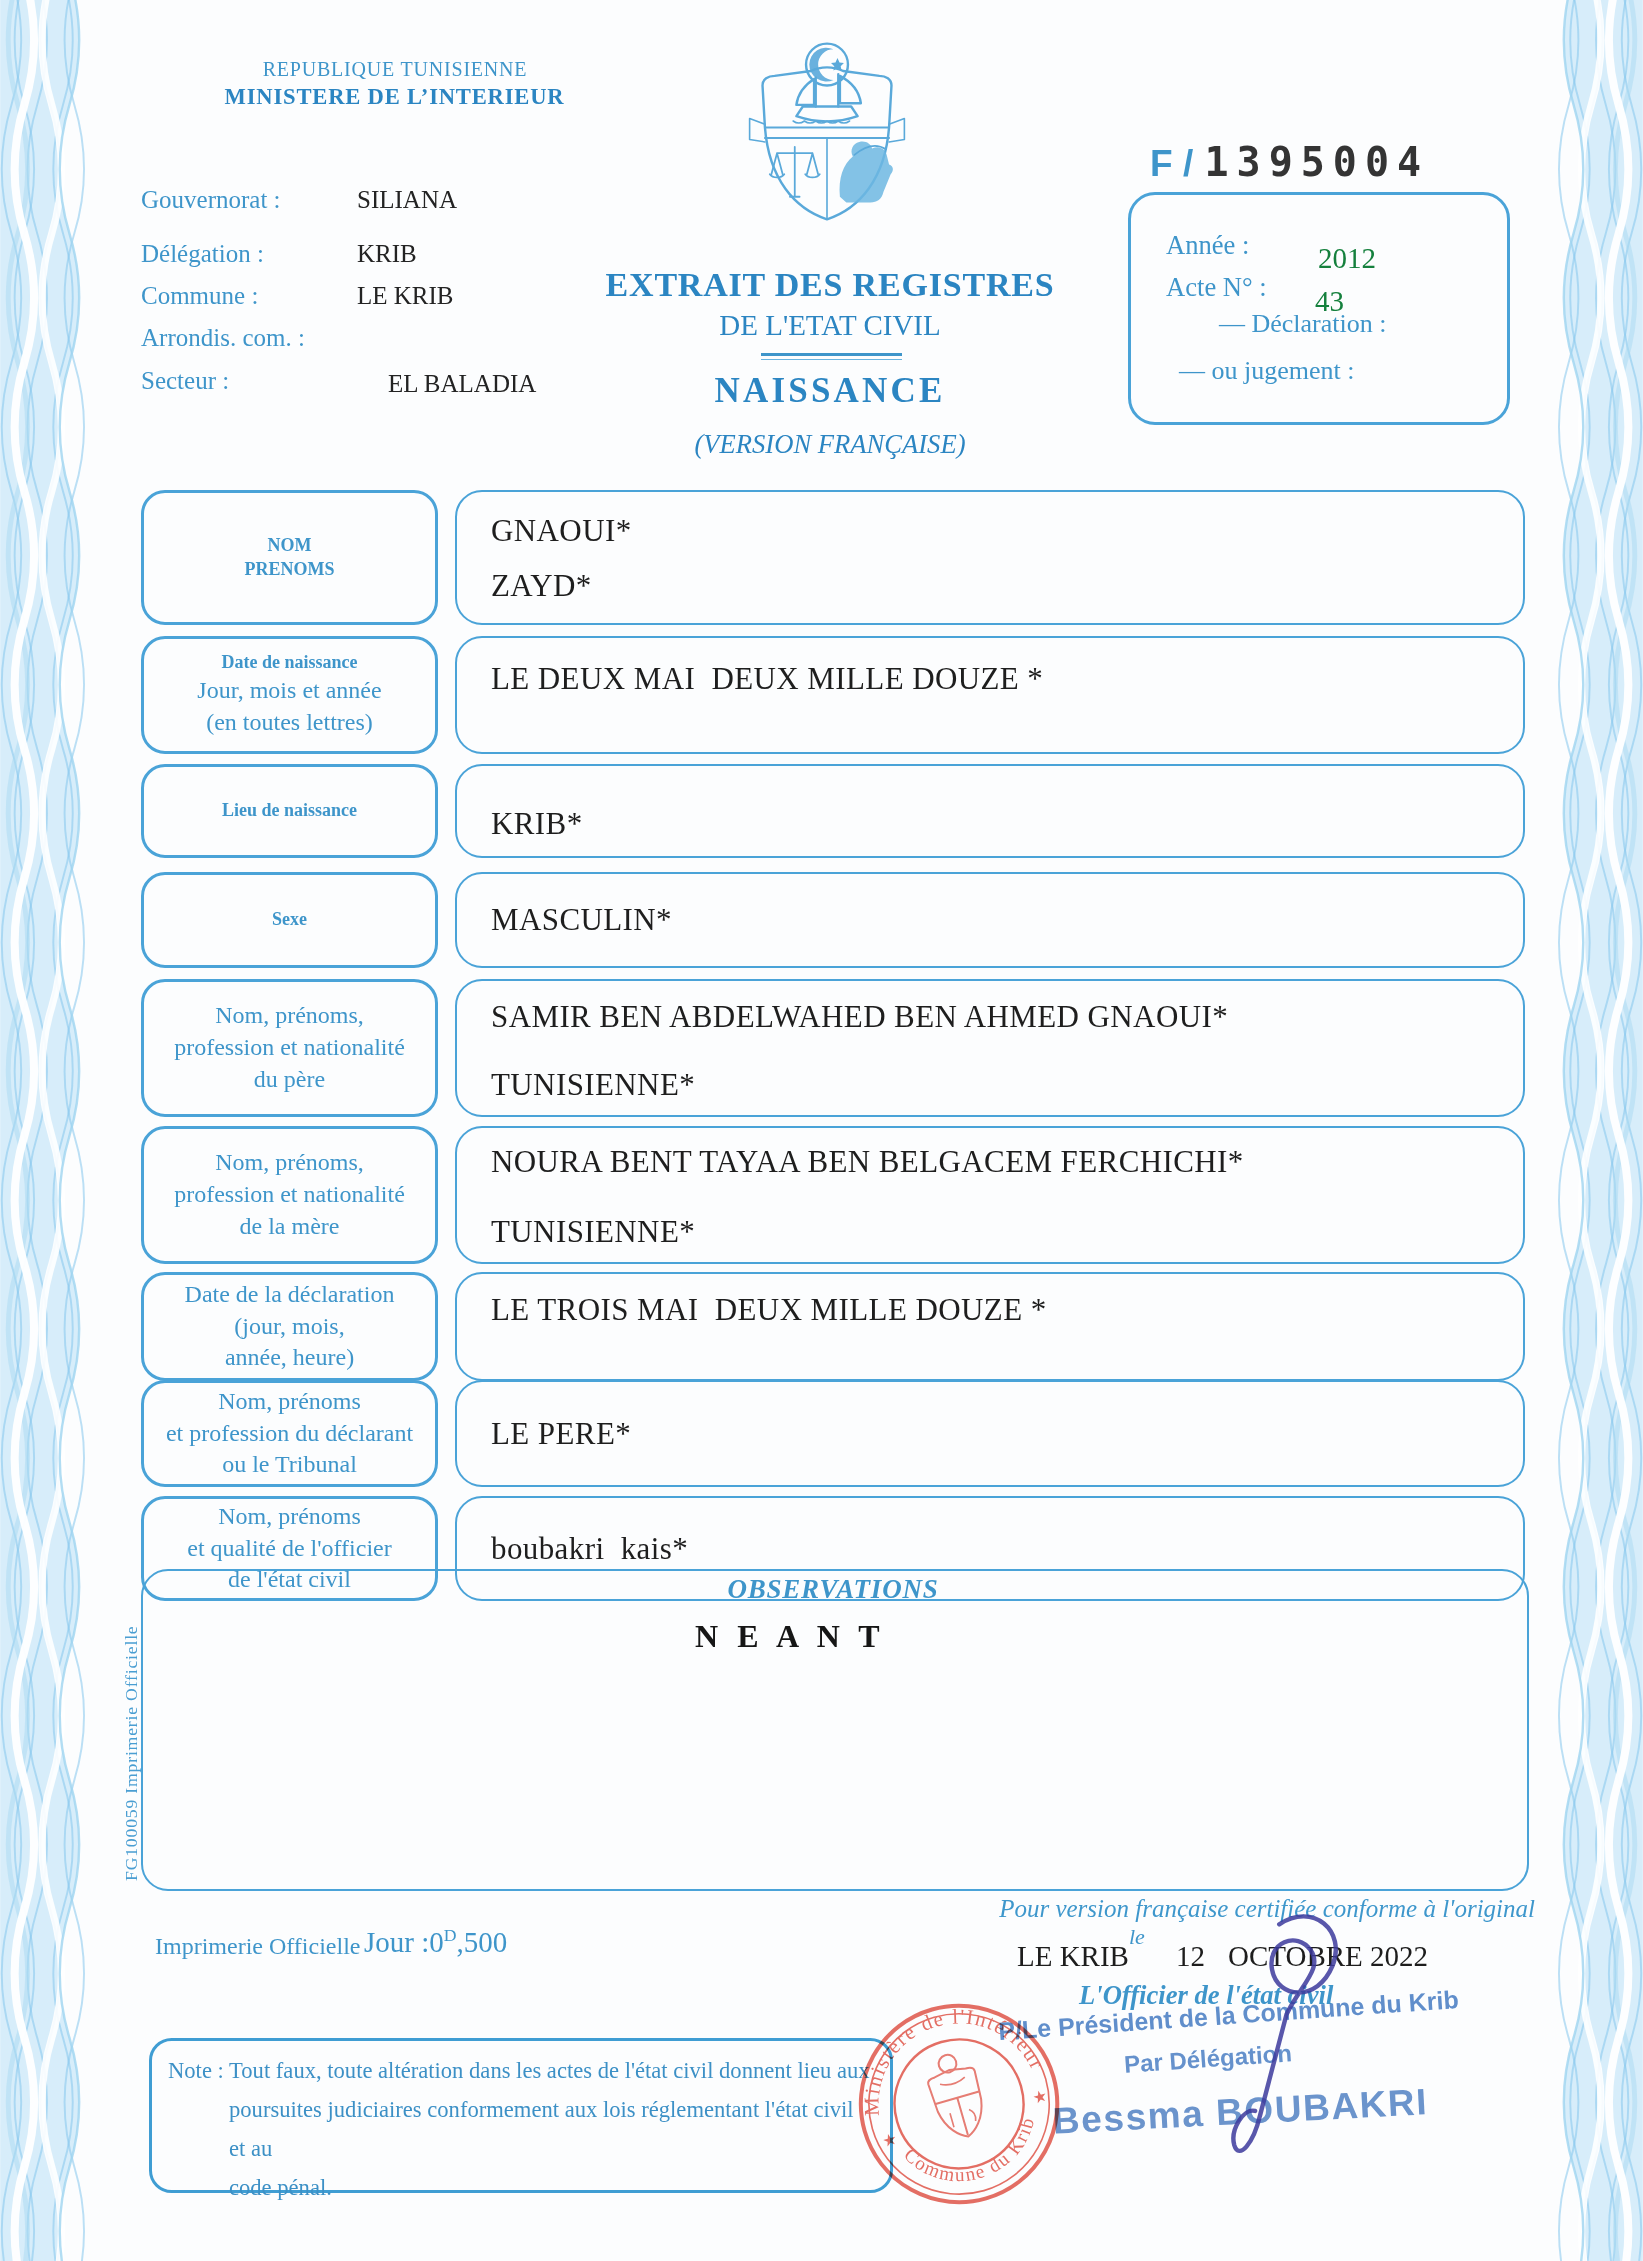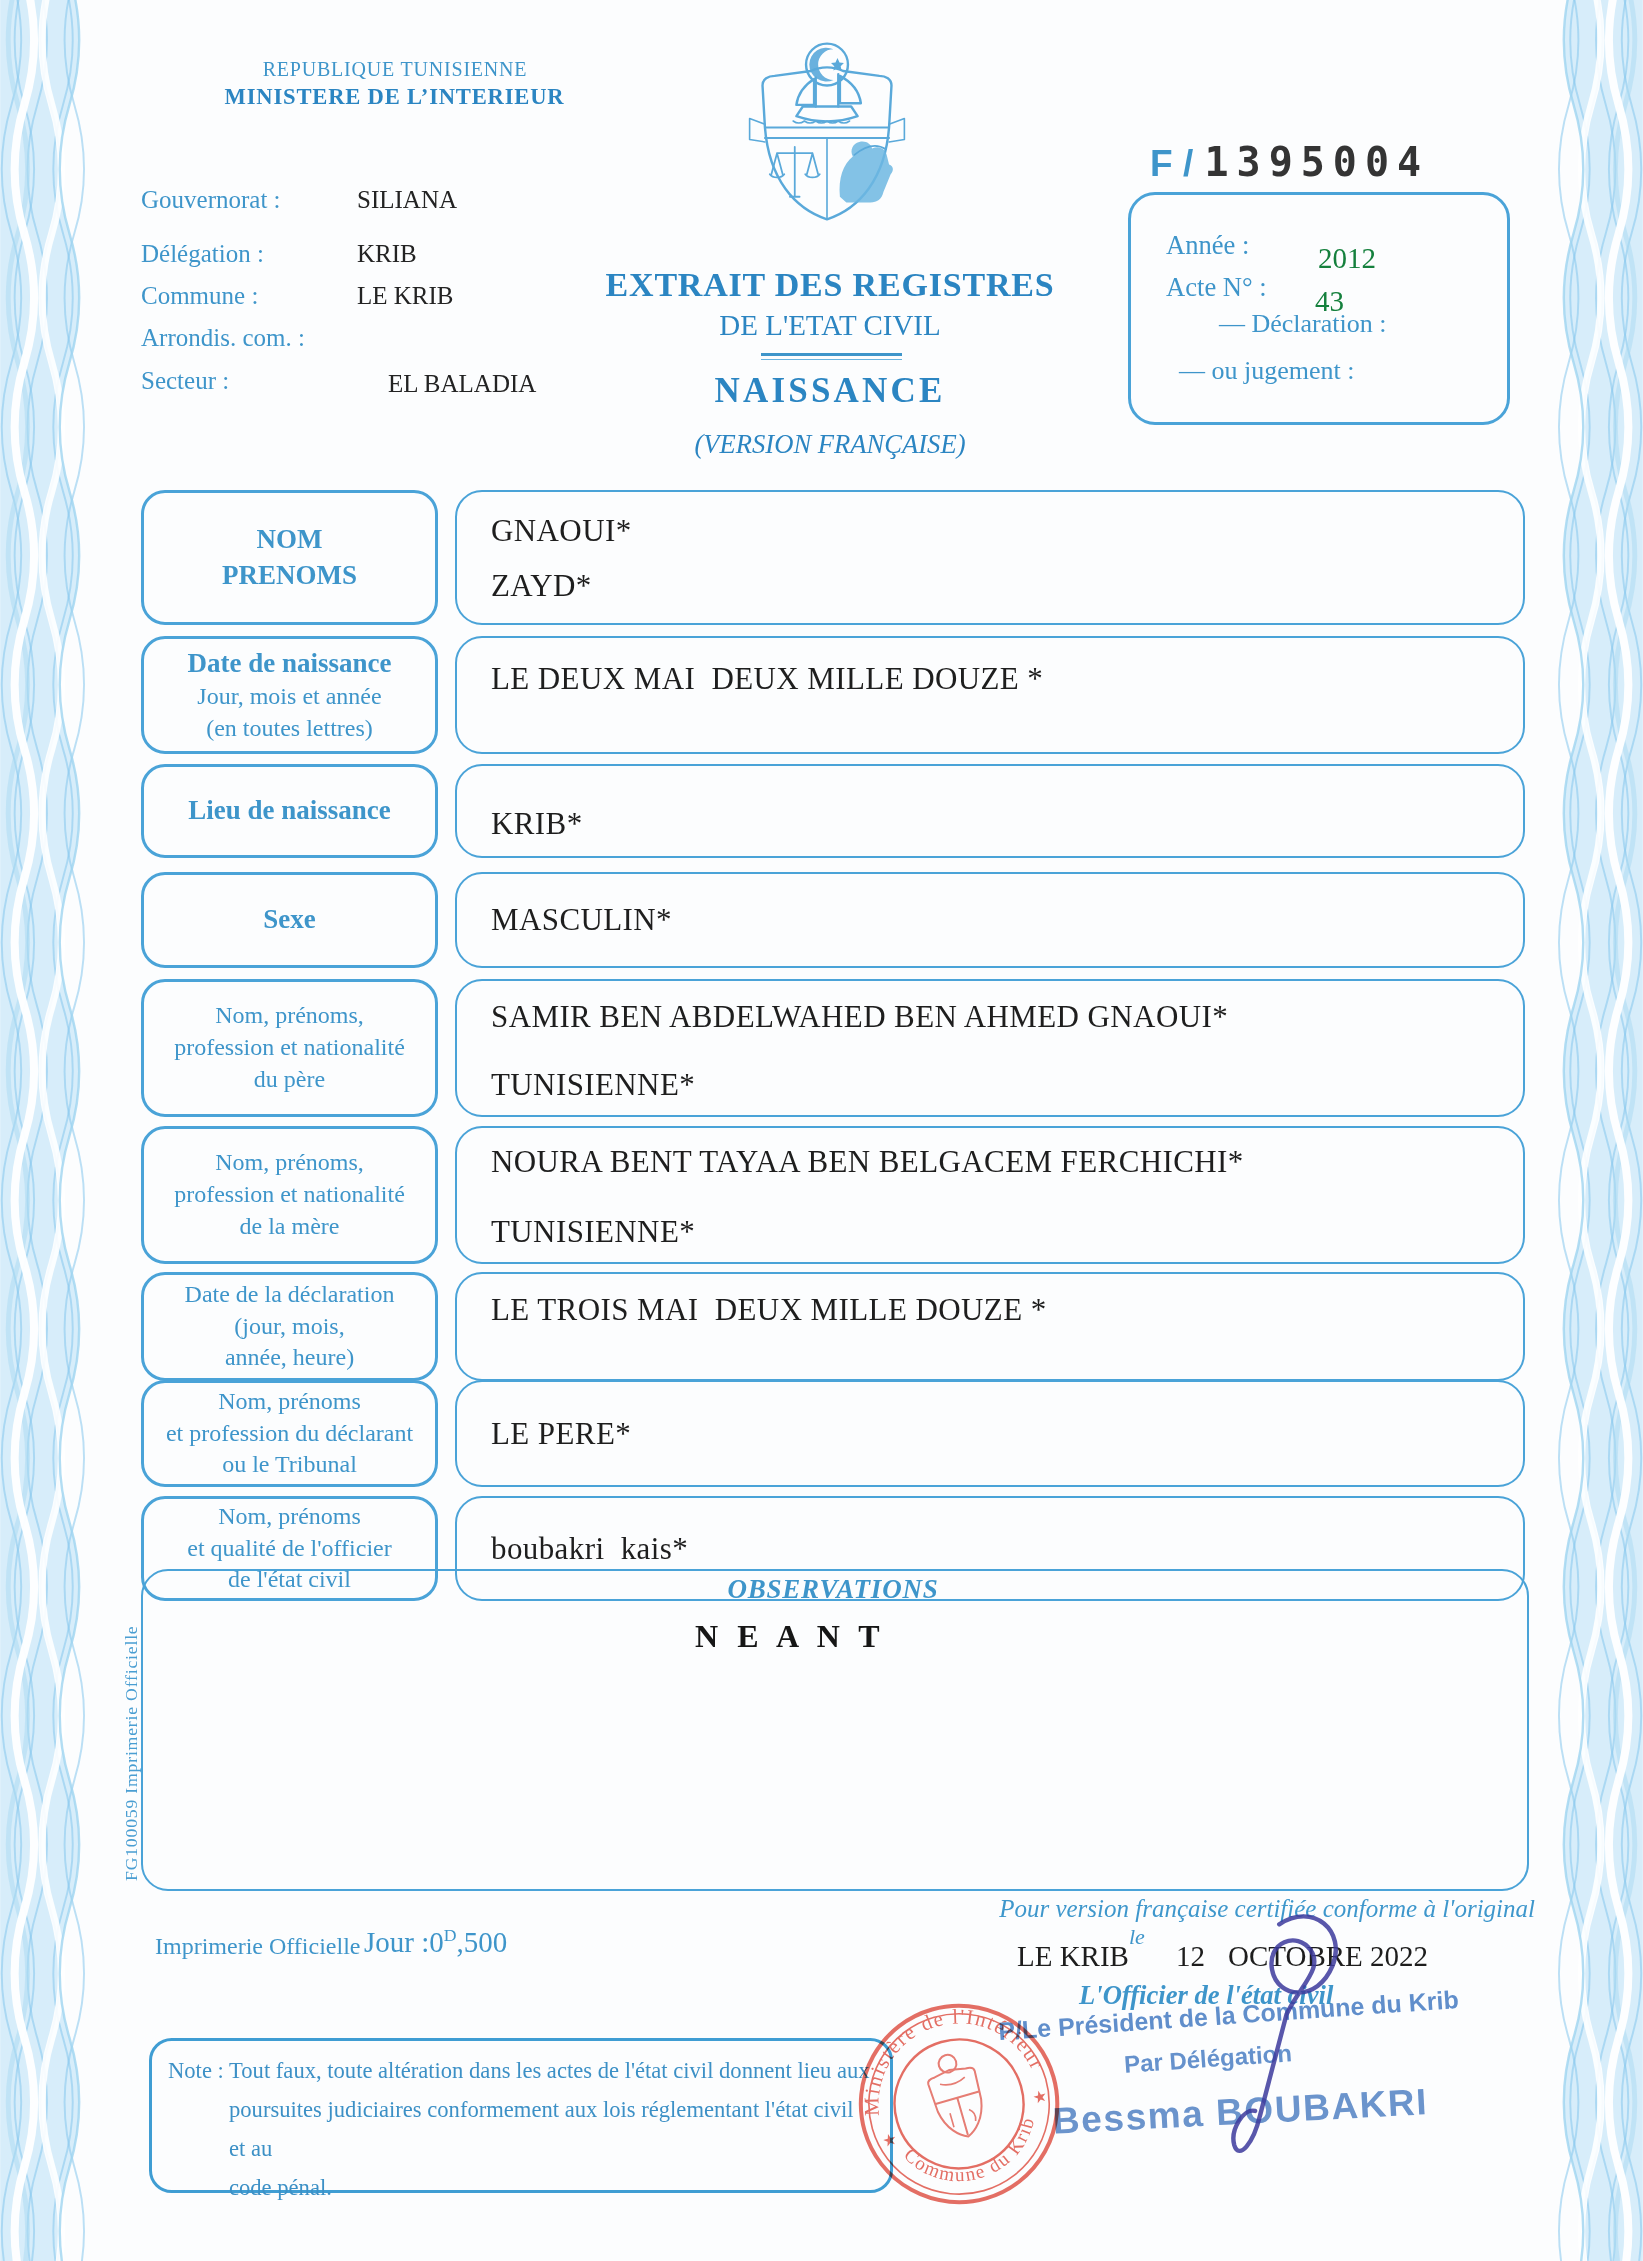--- a/index.html
+++ b/index.html
@@ -30,21 +30,21 @@
 
   .acte-box{left:1128px;top:192px;width:376px;height:227px;border:3.2px solid #4aa3d8;border-radius:27px;}
   .acte-box .lab{position:absolute;font-size:26.6px;color:#3e95ca;}
   .acte-box .val{position:absolute;font-size:29px;color:#15803d;}
 
   
   .row{position:absolute;left:141px;width:1384px;}
   .lblbox{position:absolute;left:0;top:0;width:297px;height:100%;border:3.2px solid #4aa3d8;border-radius:24px;
           display:flex;flex-direction:column;justify-content:center;align-items:center;box-sizing:border-box;}
   .lbl-line{font-size:24px;color:#3e95ca;line-height:1.32;text-align:center;}
-  .lbl-bold{font-weight:bold;font-size:27px;}
+  .lbl-bold{font-weight:bold;font-size:18px;}
   .valbox{position:absolute;left:314px;top:0;width:1070px;height:100%;border:2.4px solid #4aa3d8;border-radius:27px;
           box-sizing:border-box;display:flex;flex-direction:column;justify-content:center;padding-left:34px;}
   .val-line{font-size:31px;color:#1e1e1e;letter-spacing:0.4px;}
 
   
   .obsbox{left:141px;top:1569px;width:1384px;height:318px;border:2.8px solid #4aa3d8;border-radius:27px;}
   .obs-title{left:141px;top:1574px;width:1384px;font-size:27px;font-weight:bold;font-style:italic;color:#3e95ca;letter-spacing:0.8px;}
   .obs-val{left:695px;top:1618px;font-size:32px;font-weight:bold;letter-spacing:5.6px;color:#161616;}
 
   .vtext{left:121px;top:1881px;transform:rotate(-90deg);transform-origin:left top;

